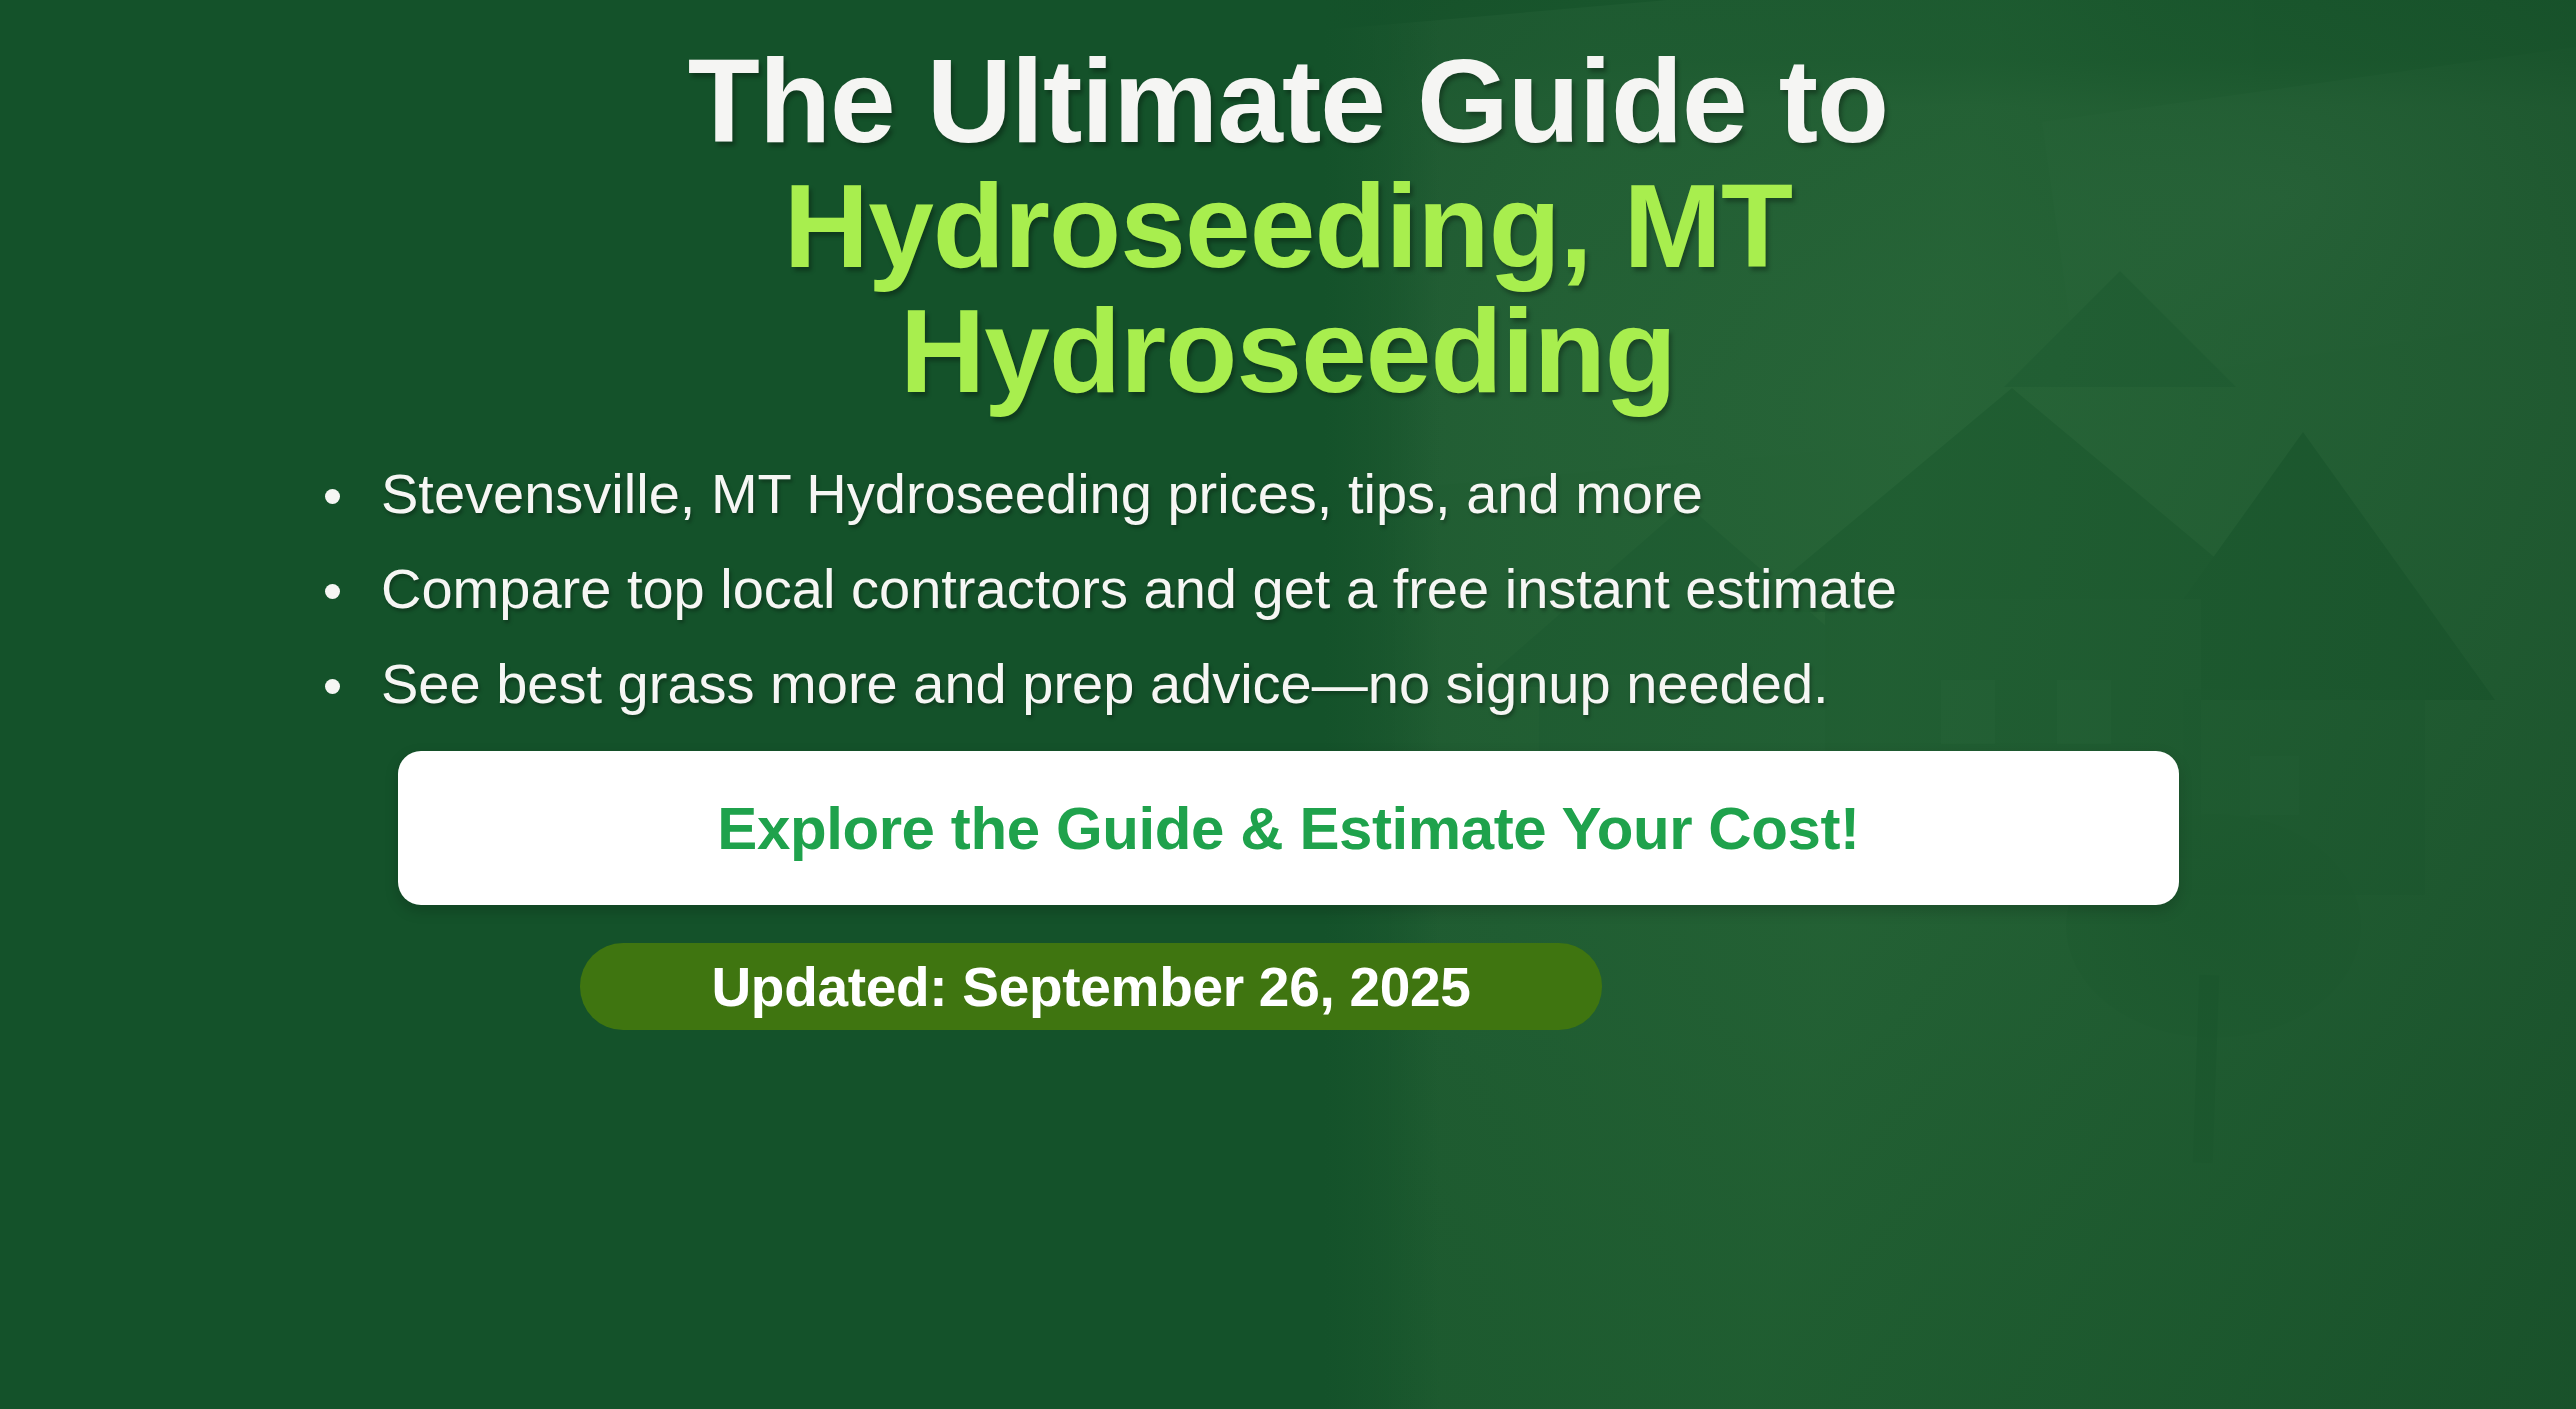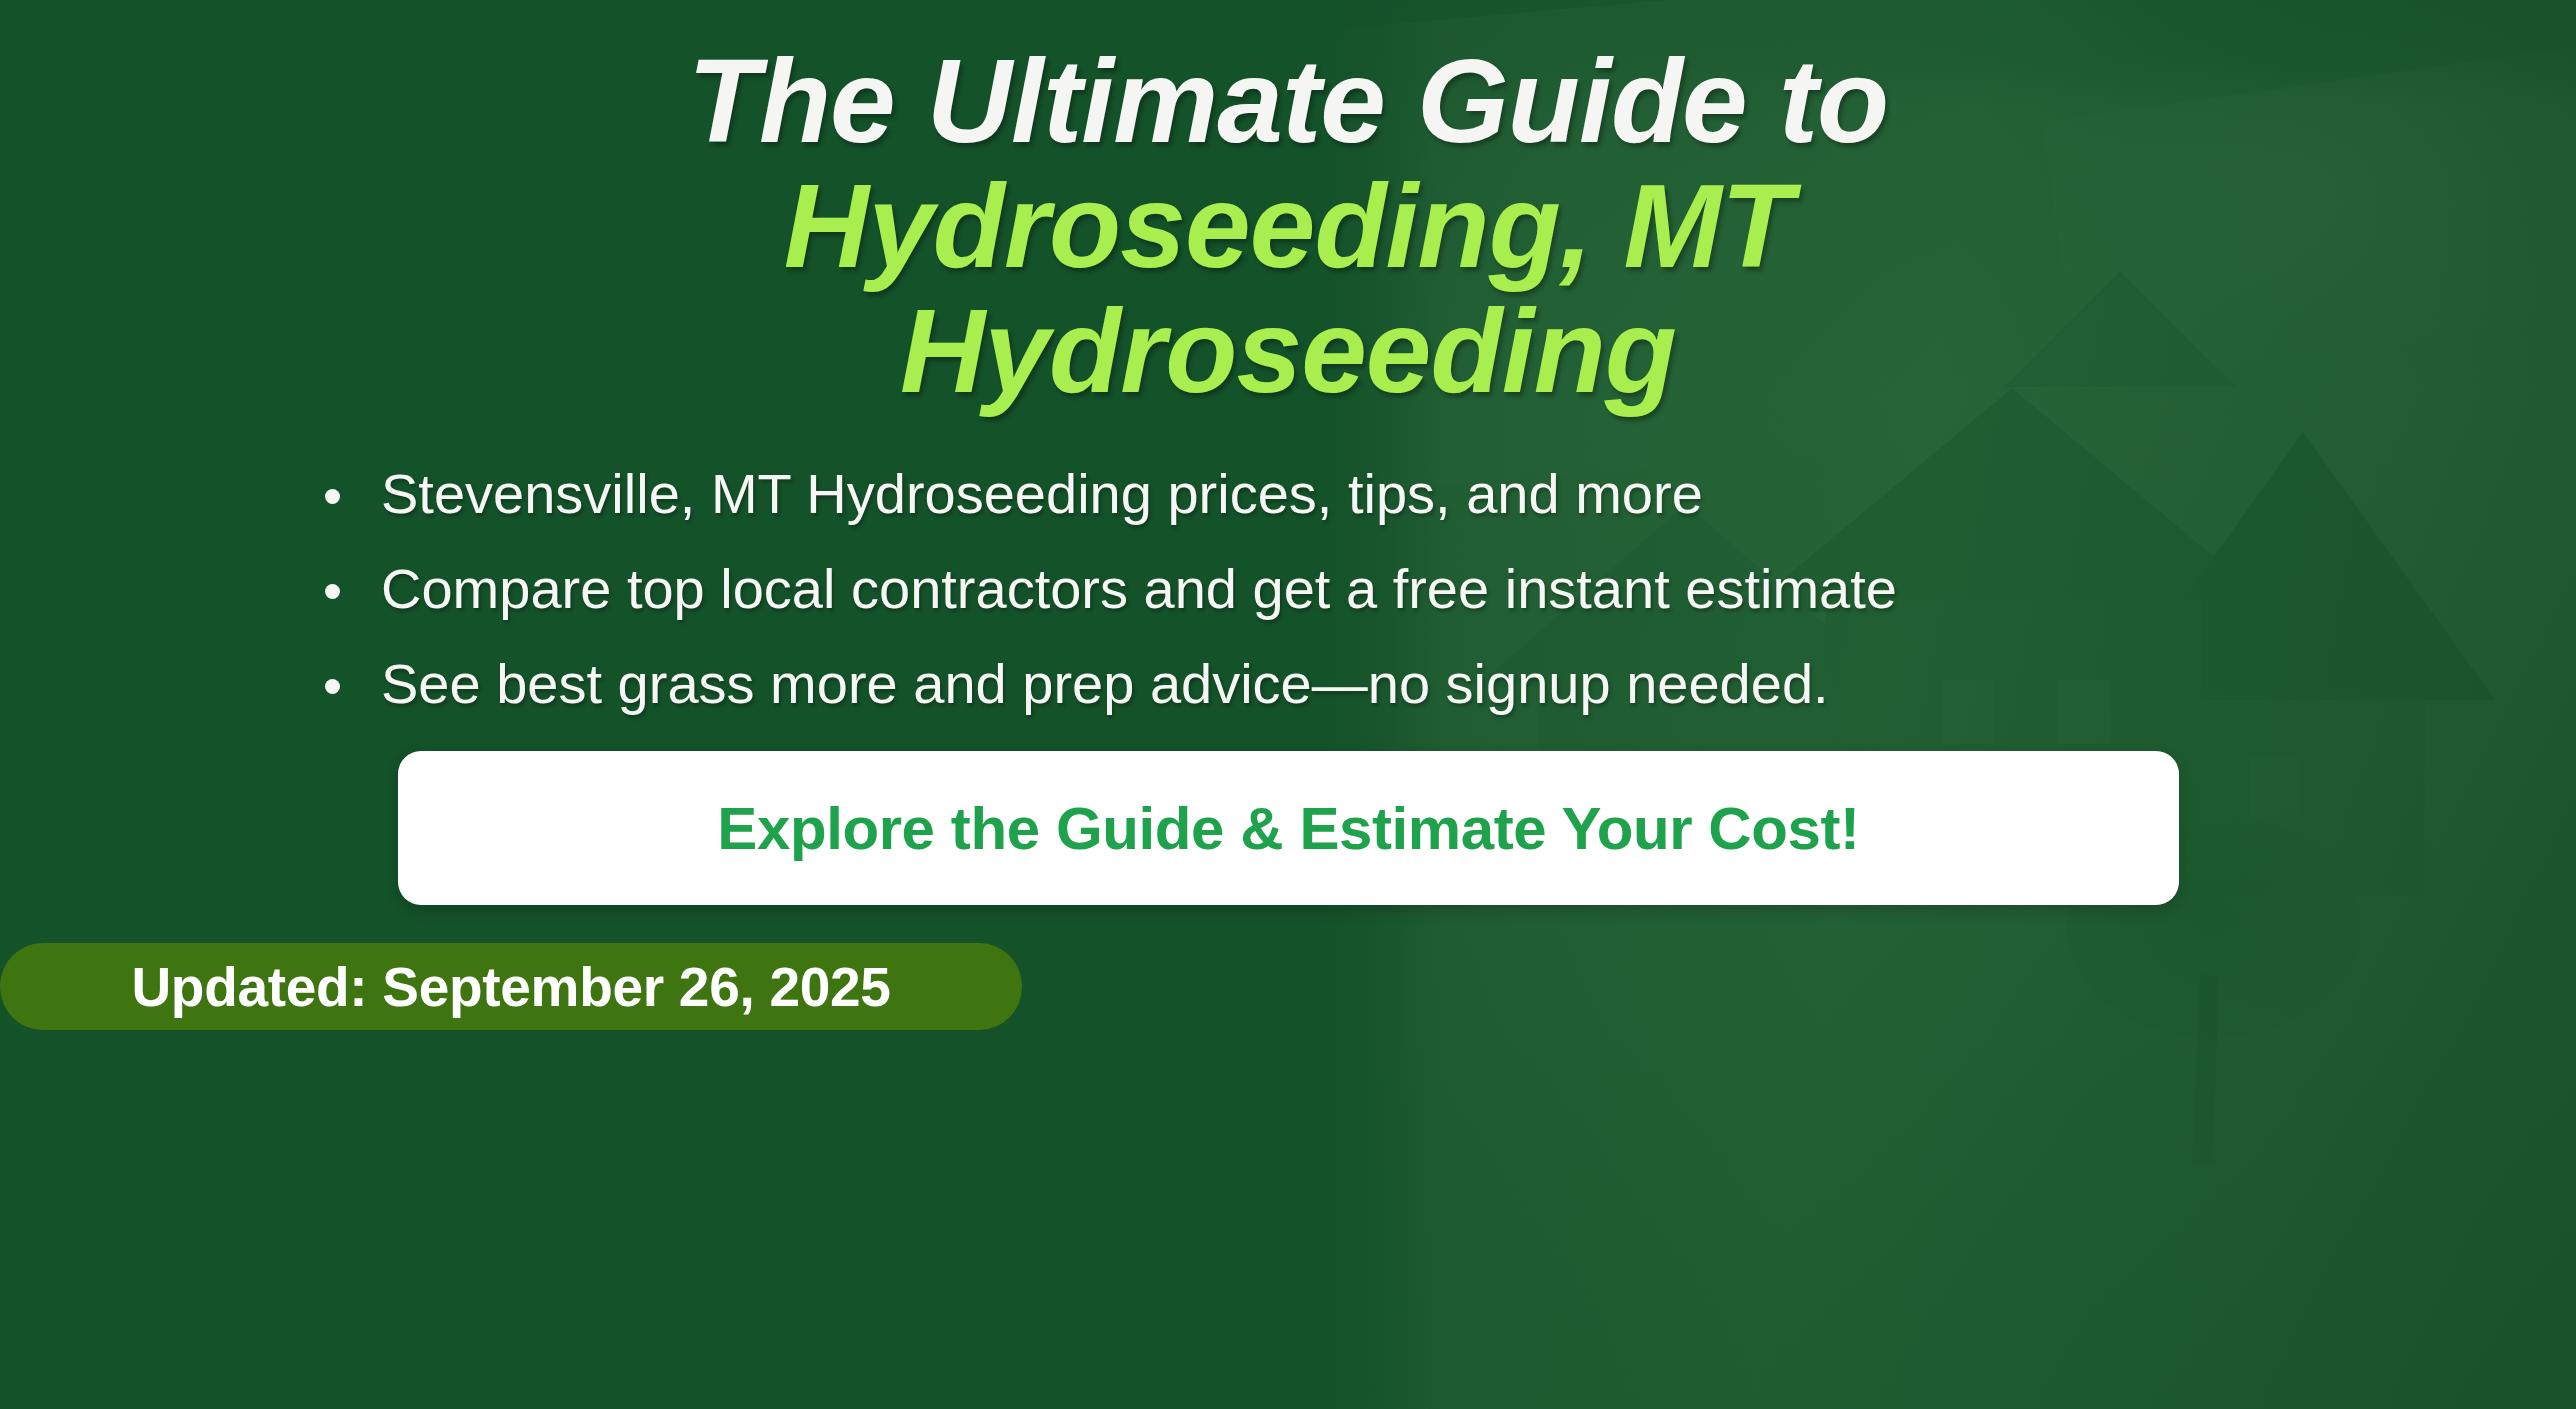--- a/index.html
+++ b/index.html
@@ -168,21 +168,20 @@
   .headline {
     margin: 0;
     padding-top: 39px;
     text-align: center;
     font-size: 118px;
     font-weight: bold;
     line-height: 1.06;
     letter-spacing: -0.9px;
     color: #f5f5f3;
     text-shadow: 2.7px 3.6px 4.5px rgba(0,0,0,0.30);
-    font-style: italic;
   }
   .headline .line1 { display: block; }
   .headline .accent {
     display: block;
     color: #a8ee4e;
     max-width: 1467px;
     margin: 0 auto;
   }
 
   .bullets {
@@ -228,20 +227,21 @@
     font-family: "Liberation Sans", sans-serif;
     font-size: 60px;
     font-weight: bold;
     letter-spacing: -0.4px;
     cursor: pointer;
     box-shadow: 0 5.4px 14.3px rgba(0,0,0,0.18);
   }
 
   .badge-wrap {
     margin-top: 38px;
+    text-align: center;
     padding-right: 394px;
   }
   .updated-badge {
     display: inline-flex;
     align-items: center;
     justify-content: center;
     min-width: 1022px;
     height: 87px;
     background: #3f7510;
     border-radius: 43px;

